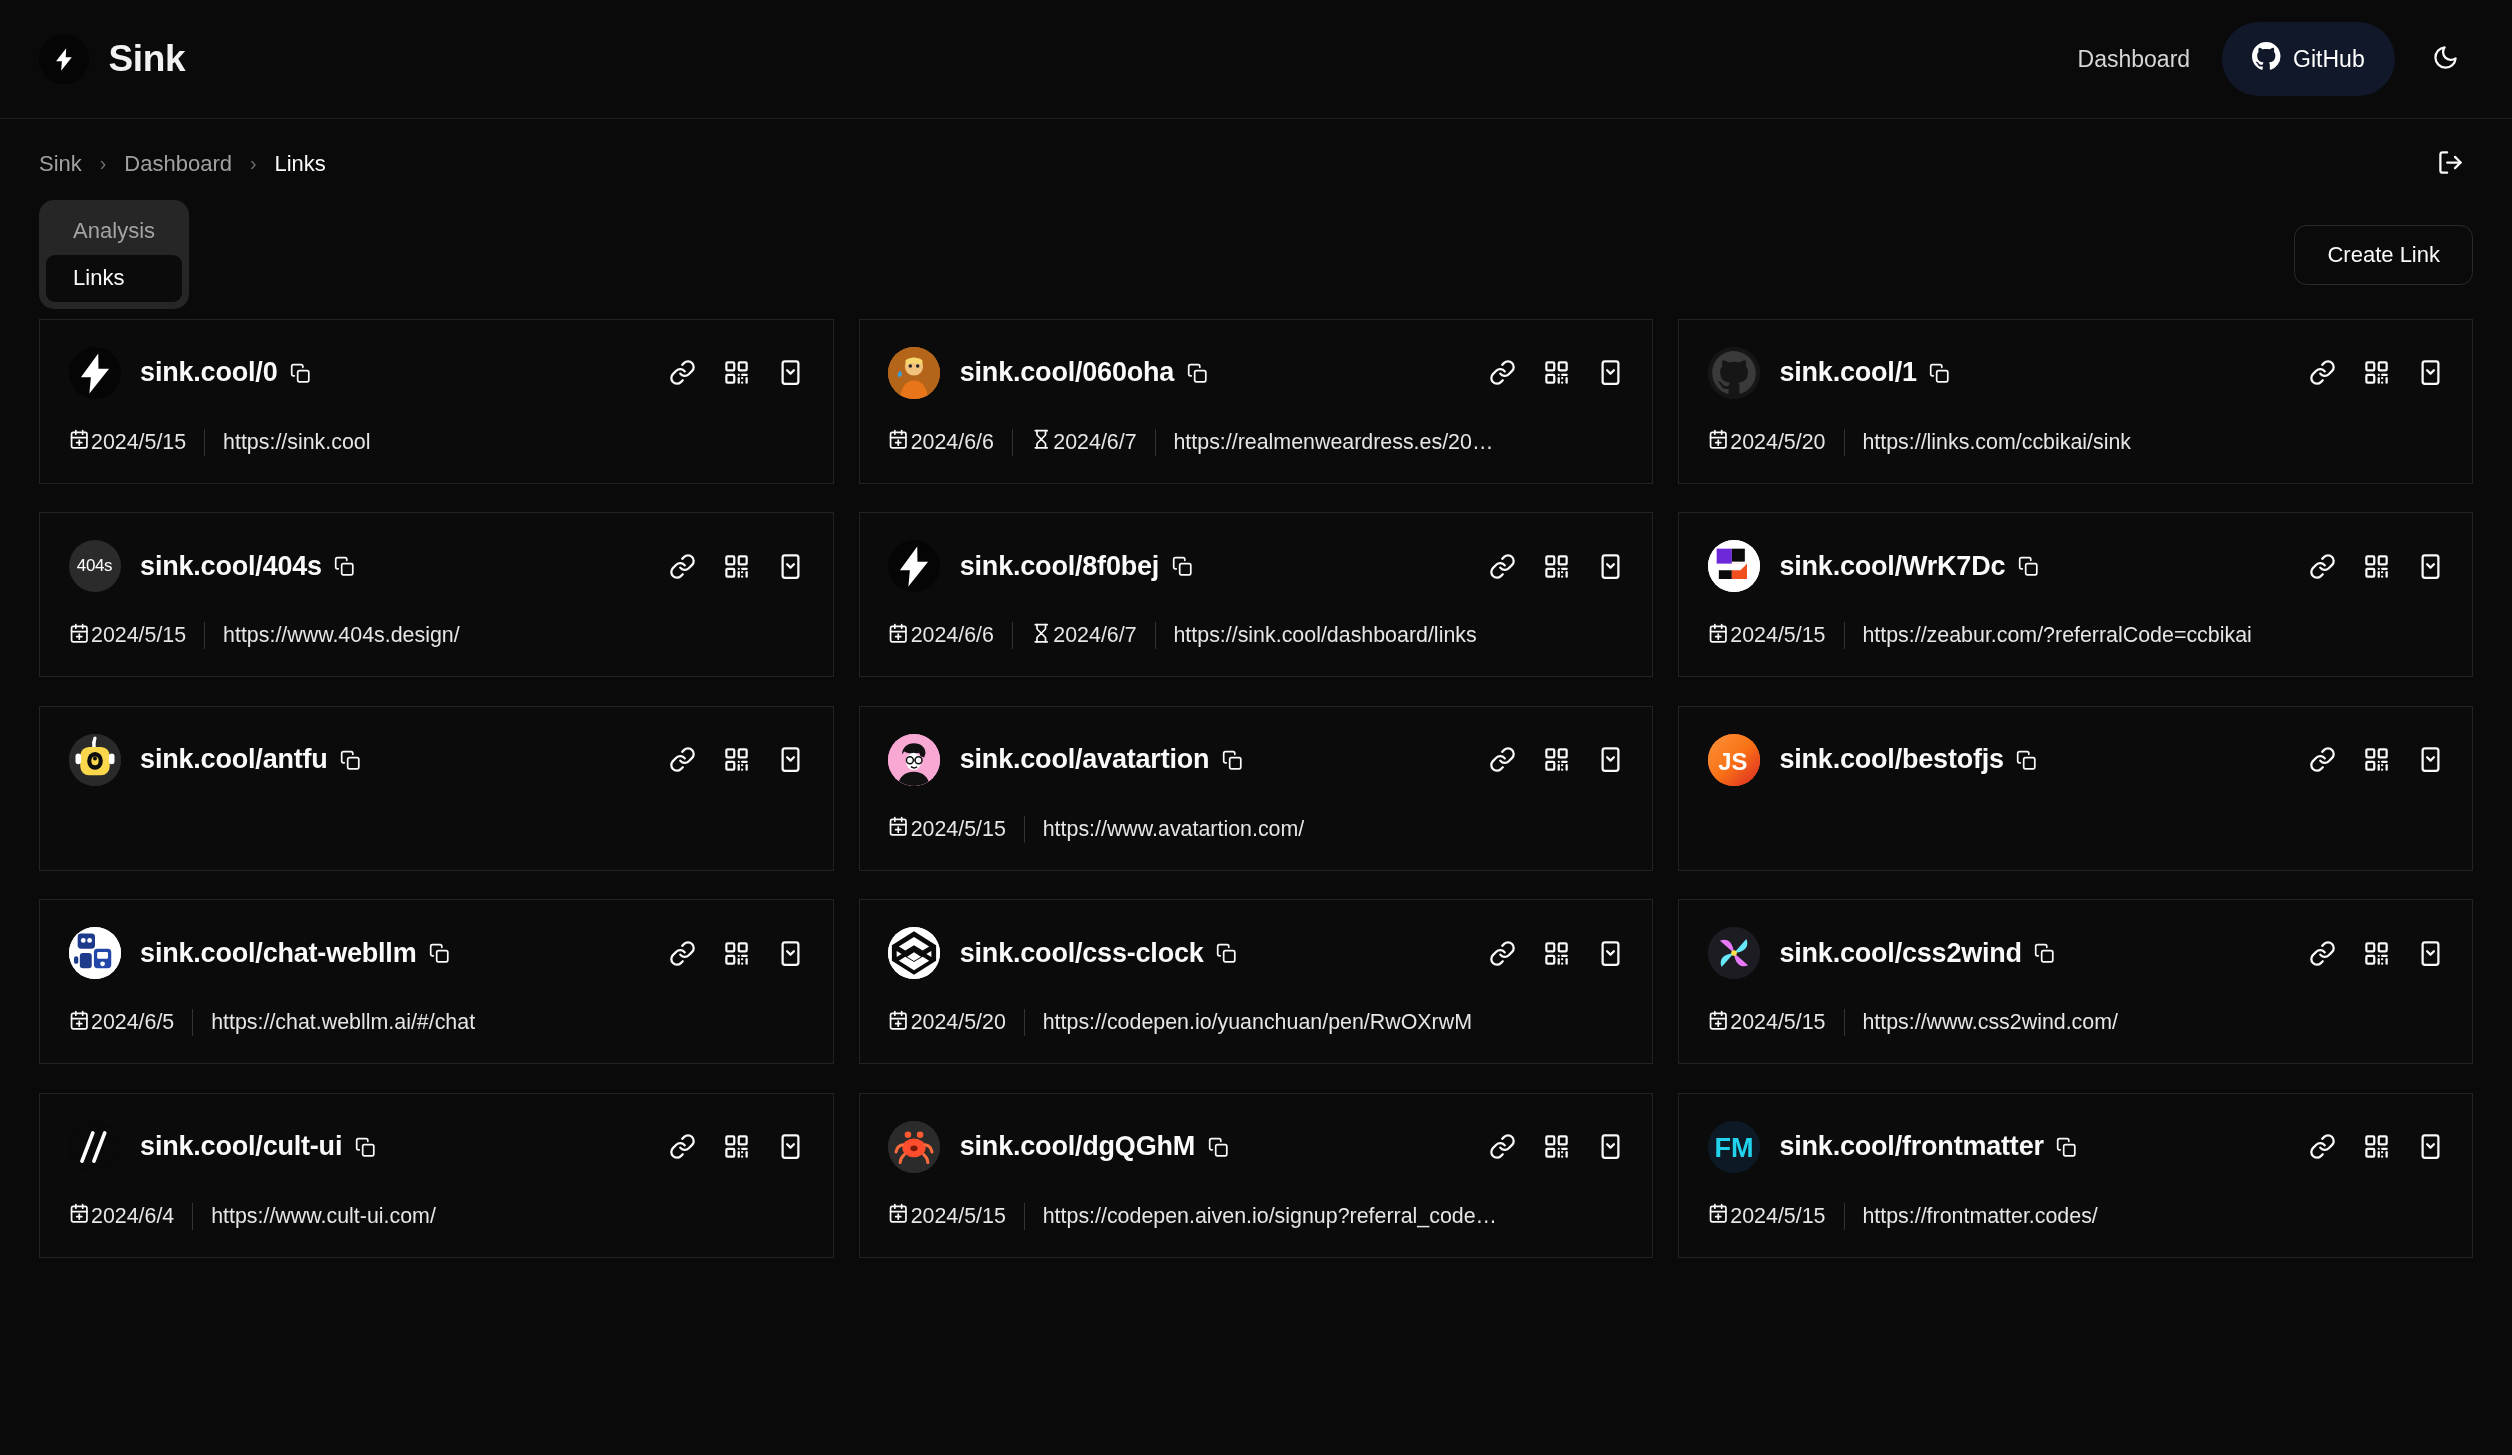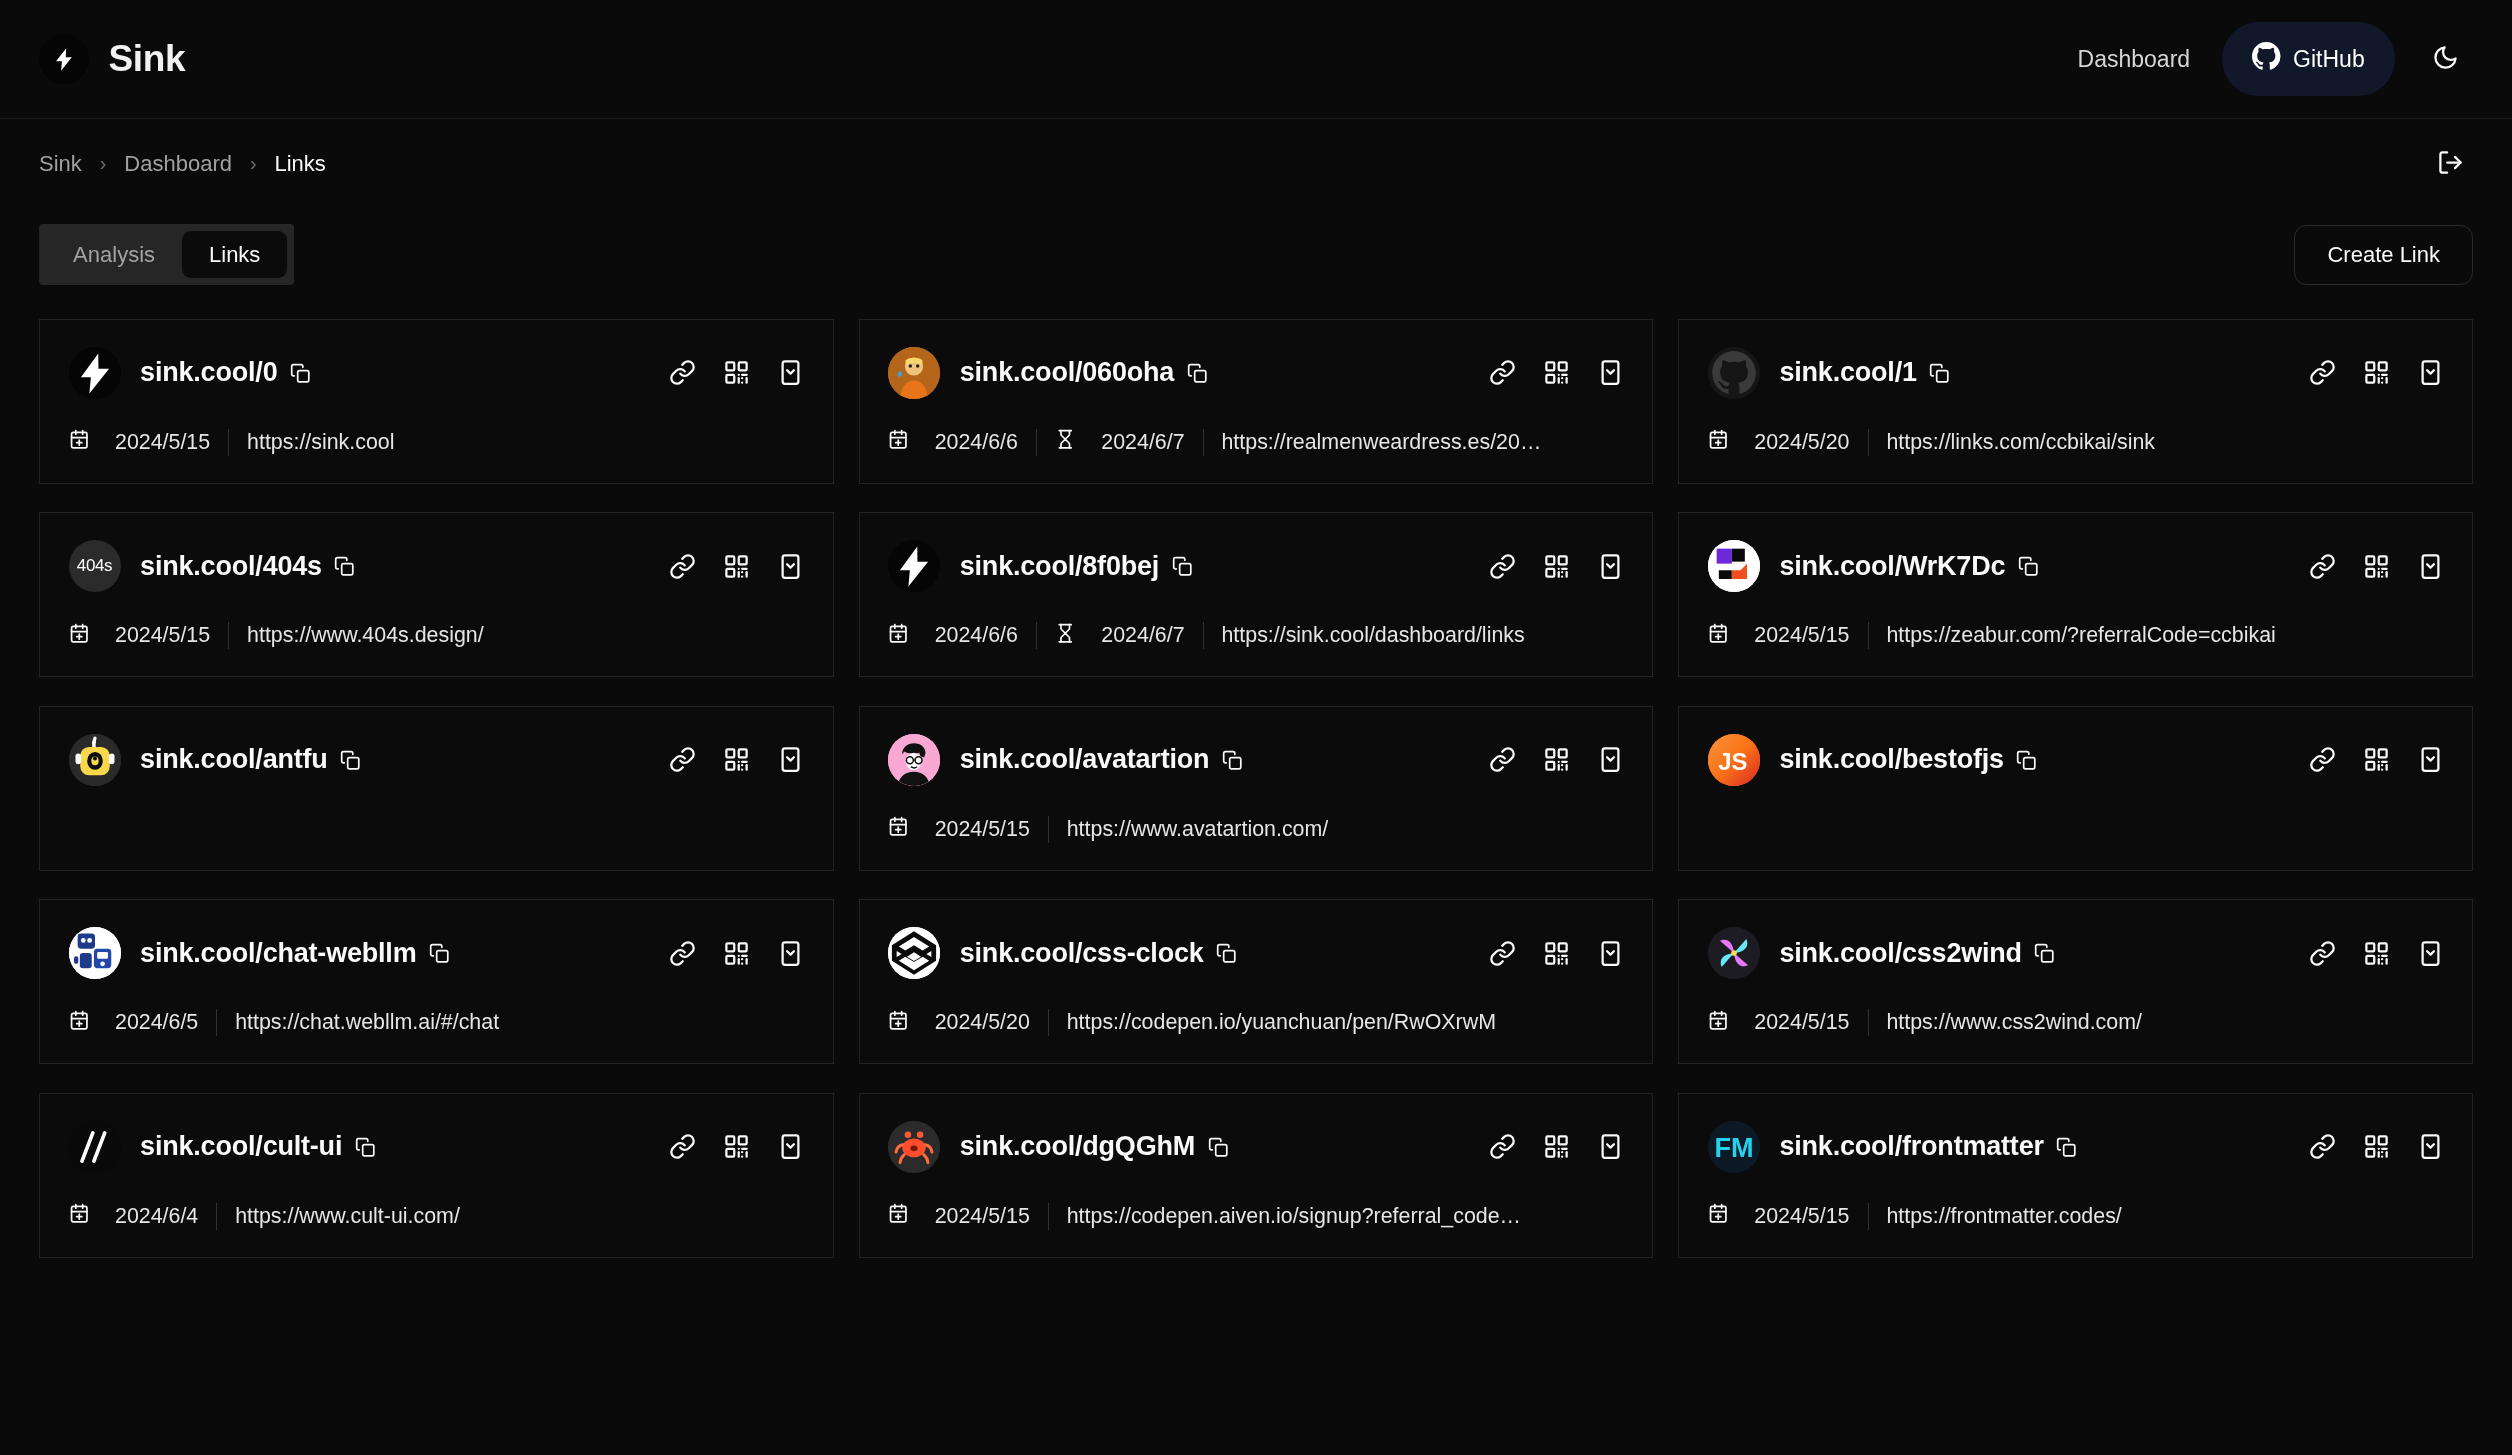--- a/index.html
+++ b/index.html
@@ -62,21 +62,21 @@
   }
   .logout-btn svg { width: 27px; height: 27px; }
 
   
   .tabs-row {
     display: flex; align-items: center;
     padding: 0 39px; height: 86px; margin-top: 3.6px;
   }
   .tabs {
     display: inline-flex; gap: 0;
-    background: #262626; border-radius: 4px; padding: 7.1px;
+    background: #262626; border-radius: 15px; padding: 7.1px; flex-direction: column;
   }
   .tab {
     font-size: 22px; color: #a3a3a3; font-weight: 500;
     padding: 10.7px 27px; border-radius: 9px; cursor: pointer;
   }
   .tab.active { background: #0b0b0b; color: #fafafa; }
   .create-btn {
     margin-left: auto;
     font-size: 22px; color: #fafafa; font-weight: 400;
     border: 0.9px solid #2a2a2a; border-radius: 12.5px;
@@ -115,21 +115,21 @@
   .copy-icon svg { width: 20.5px; height: 20.5px; }
   .card-actions { margin-left: auto; display: flex; align-items: center; gap: 27px; }
   .act-icon { cursor: pointer; display:flex; }
   .act-icon svg { width: 27px; height: 27px; }
 
   .card-meta {
     display: flex; align-items: center;
     font-size: 21.4px; color: #e6e6e6;
     white-space: nowrap; overflow: hidden;
   }
-  .meta-chunk { display: flex; align-items: center; gap: 26px; }
+  .meta-chunk { display: flex; align-items: center; gap: 2px; }
   .meta-chunk svg { width: 20.5px; height: 20.5px; flex: 0 0 20.5px; }
   .meta-div { width: 0.9px; height: 27px; background: #333; margin: 0 18px; flex: 0 0 0.9px; }
   .meta-url {
     overflow: hidden; text-overflow: ellipsis; white-space: nowrap;
   }
   .av-text {
     width:100%; height:100%; display:flex; align-items:center; justify-content:center;
     font-size: 17px; font-weight: 500; color:#fff; letter-spacing:-0.4px;
   }
 </style>

